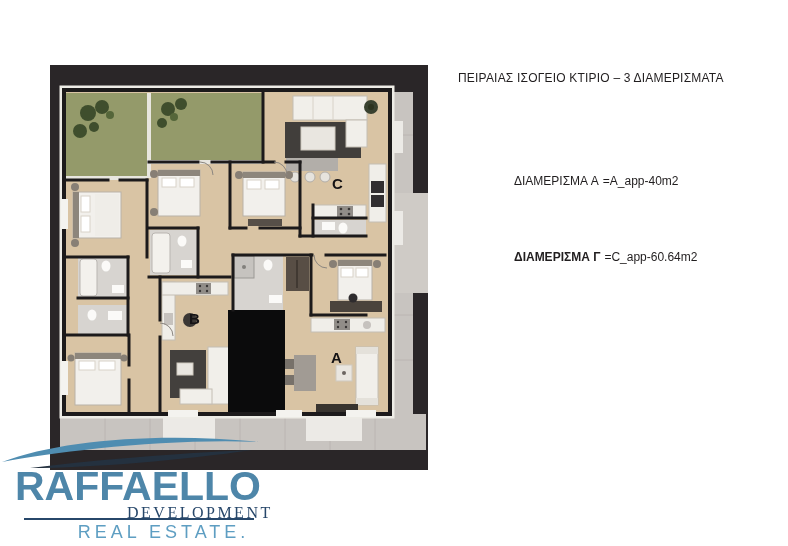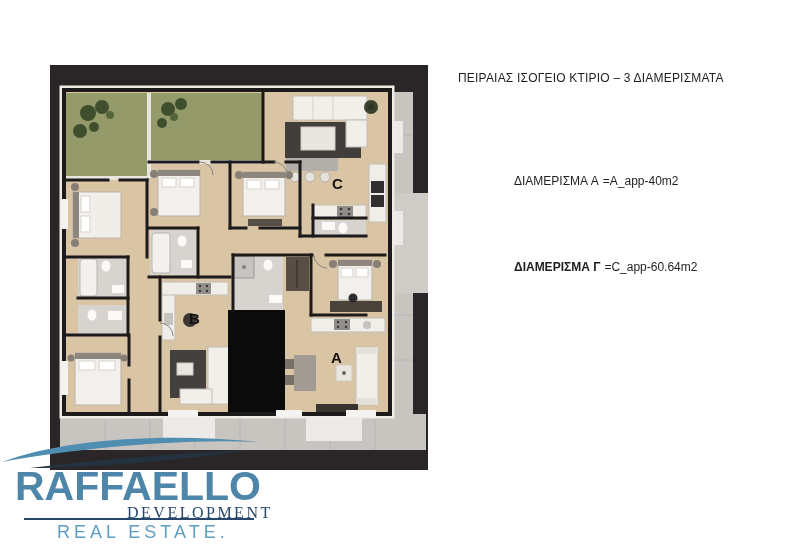--- a/index.html
+++ b/index.html
@@ -19,24 +19,24 @@
   .unit-label.a{left:281px;top:284px;}
   
   .info-title{
     position:absolute;left:458px;top:71px;width:315px;
     font-size:12px;font-weight:400;letter-spacing:.2px;line-height:1.2;color:#211e1f;
   }
   .apt-row{position:absolute;left:466px;font-size:12px;color:#211e1f;white-space:nowrap;margin-left:48px;}
   .apt-row .apt-label{margin-right:4px;}
   .apt-row.r0{top:174px;}
   .apt-row.r1{top:212px;}
-  .apt-row.r2{top:260px;text-align:center;}
+  .apt-row.r2{top:250px;text-align:center;}
   .apt-row.r2 .apt-label{font-weight:700;}
   
-  .logo{position:absolute;left:0;top:425px;width:270px;height:121px;z-index:5;}
+  .logo{position:absolute;left:0;top:425px;width:270px;height:121px;z-index:5;text-align:center;}
   .logo .swoosh{position:absolute;left:0;top:3px;}
   .logo-name{
     position:absolute;left:15px;top:41px;font-size:41px;font-weight:700;
     letter-spacing:0px;color:#4e86a9;line-height:1;
   }
   .logo-rule{position:absolute;left:24px;top:93px;width:230px;height:2px;background:#27476a;}
   .logo-sub{
     position:absolute;left:127px;top:79px;font-family:"Liberation Serif","DejaVu Serif",serif;
     font-size:16px;letter-spacing:2.5px;color:#27476a;
   }

